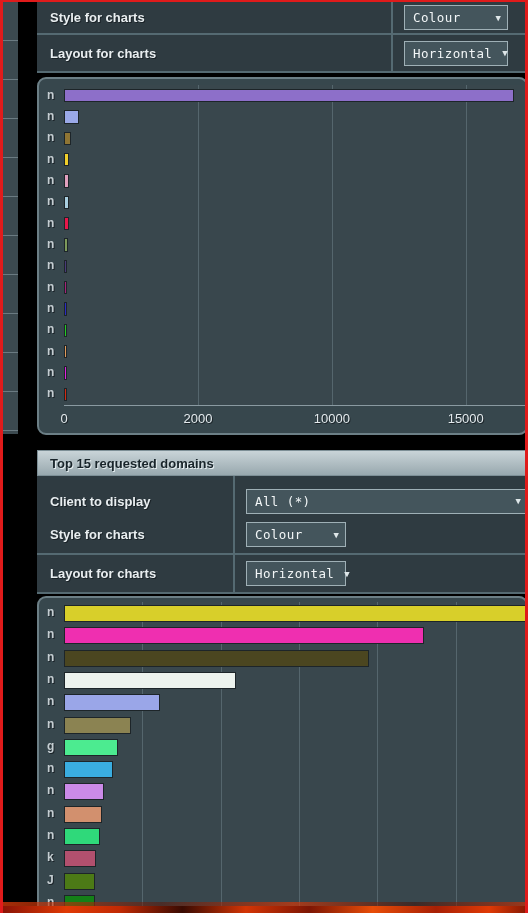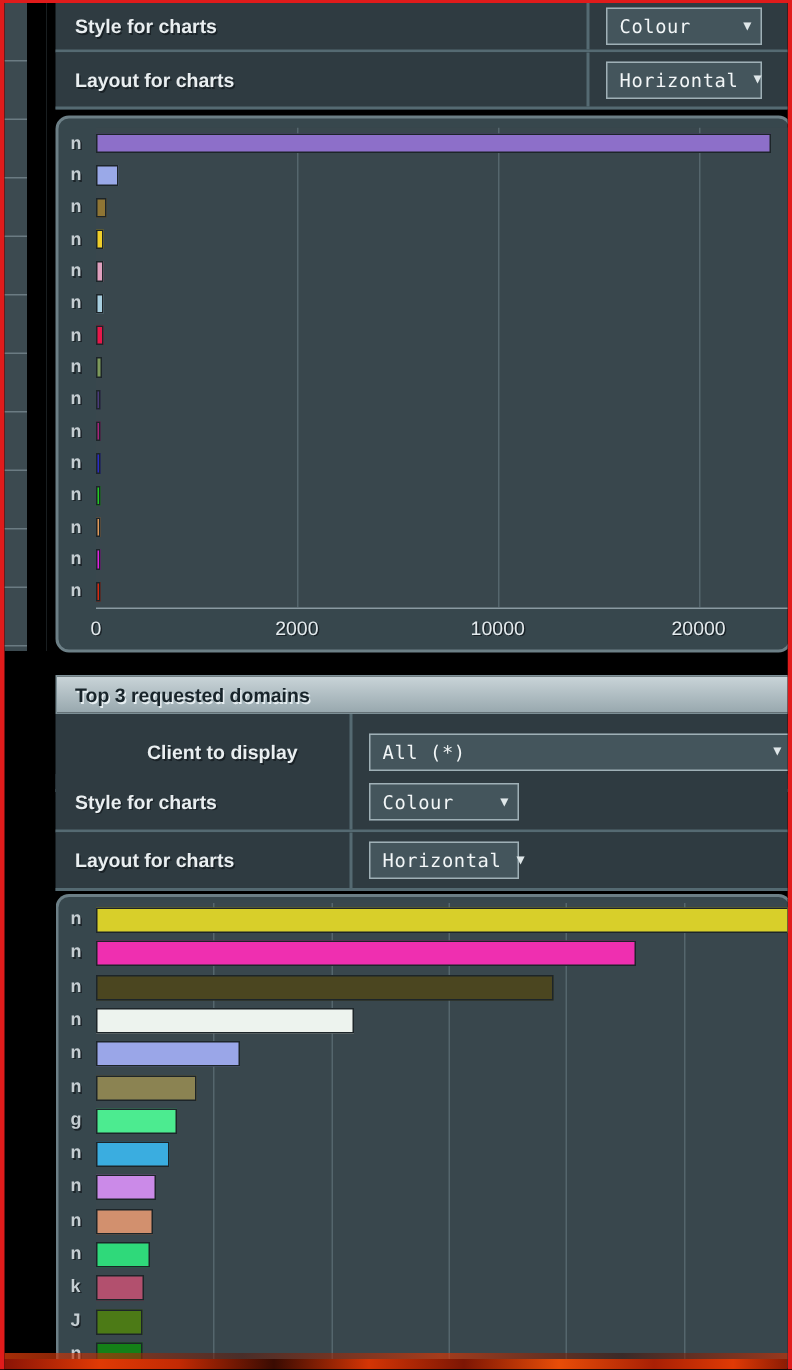--- a/index.html
+++ b/index.html
@@ -137,29 +137,29 @@
           <div class="ytick" style="left: 8px; top: 243.333px;">n</div>
           <div class="ytick" style="left: 8px; top: 264.667px;">n</div>
           <div class="ytick" style="left: 8px; top: 286px;">n</div>
           <div class="ytick" style="left: 8px; top: 307.333px;">n</div>
         </div>
       <div id="xlabels1">
           <div class="axisline" style="left: 25px; top: 326px; width: 462px;"></div>
           <div class="xlab" style="left: -5px; width: 60px; top: 332px;">0</div>
           <div class="xlab" style="left: 128.913px; width: 60px; top: 332px;">2000</div>
           <div class="xlab" style="left: 262.826px; width: 60px; top: 332px;">10000</div>
-          <div class="xlab" style="left: 396.739px; width: 60px; top: 332px;">20000</div>
+          <div class="xlab" style="left: 396.739px; width: 60px; top: 332px;">15000</div>
         </div>
     </div>
 
     <div class="secthead" style="position:absolute;left:6px;top:448px;width:491px;height:26px;">
-      <span>Top 3 requested domains</span>
-    </div>
-
-    <div class="row" style="position:absolute;left:6px;top:474px;width:491px;height:52px;padding-left:48px;">
+      <span>Top 15 requested domains</span>
+    </div>
+
+    <div class="row" style="position:absolute;left:6px;top:474px;width:491px;height:52px;">
       <span class="lbl">Client to display</span>
       <span class="ctlcell" style="width:295px;padding-left:11px;">
         <span class="sel" style="width:282px;">
           <span class="cap">All (*)</span>
           <span class="arw">▼</span>
         </span>
       </span>
     </div>
 
     <div class="row" style="position:absolute;left:6px;top:514px;width:491px;height:39px;">

